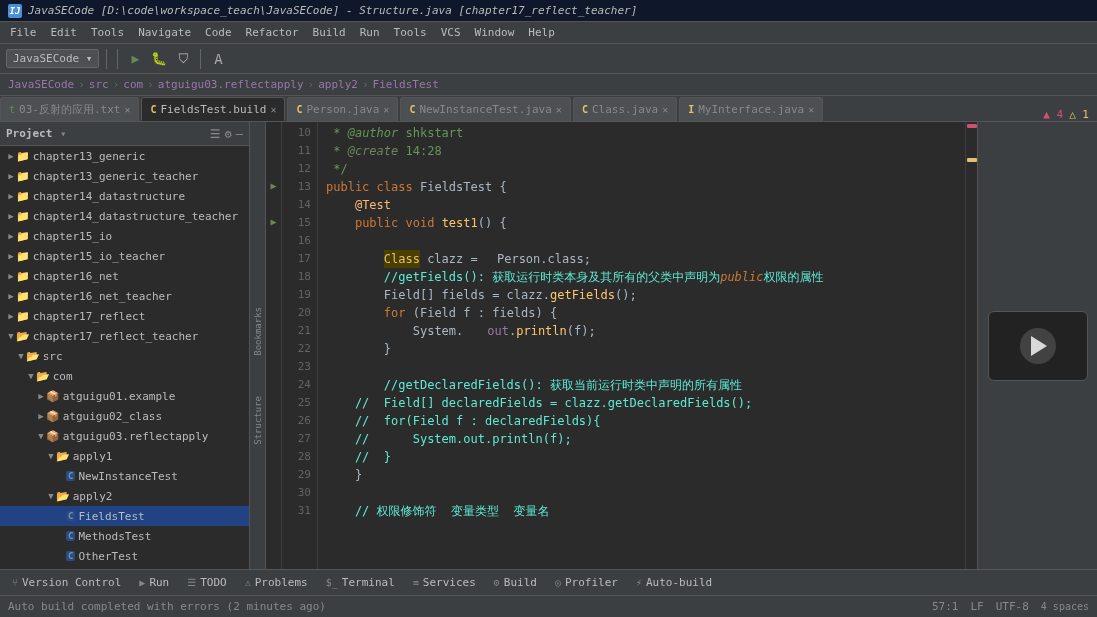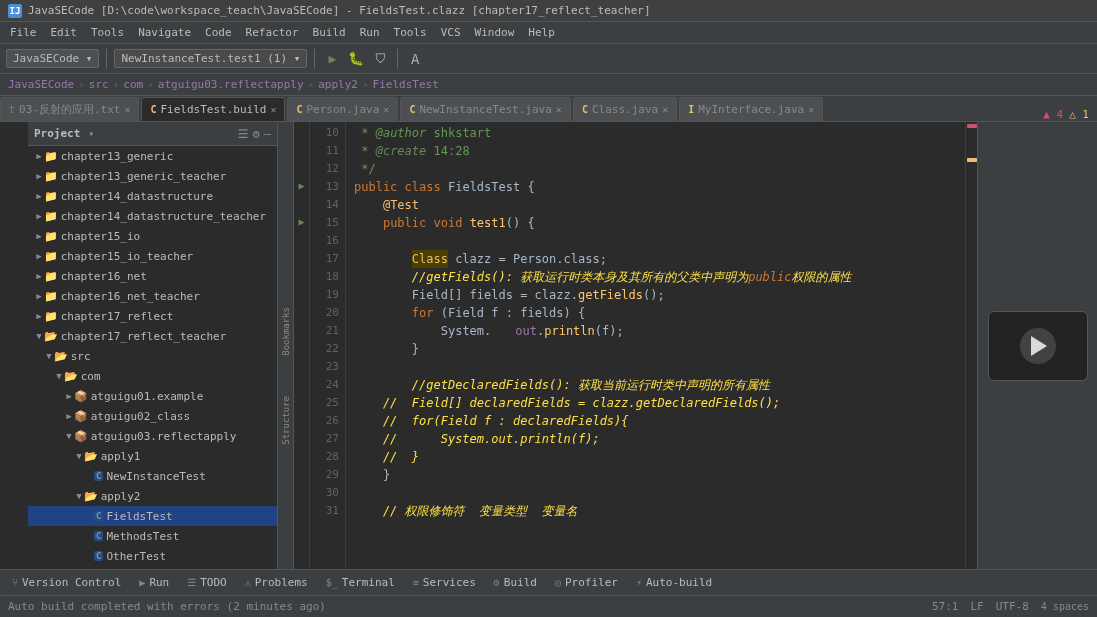--- a/index.html
+++ b/index.html
@@ -10,29 +10,30 @@
       color: #a9b7c6;
       width: 1097px;
       height: 617px;
       overflow: hidden;
       display: flex;
       flex-direction: column;
     }
 
     
     .title-bar {
-      background: #404040;
+      background: #0f172a;
       height: 22px;
       display: flex;
       align-items: center;
       padding: 0 8px;
       font-size: 11px;
       color: #bbbbbb;
       border-bottom: 1px solid #555;
       flex-shrink: 0;
+      font-style: italic;
     }
     .title-bar-left {
       display: flex;
       align-items: center;
       gap: 6px;
     }
     .title-icon {
       width: 14px;
       height: 14px;
       background: #4a90d9;
@@ -158,21 +159,20 @@
       cursor: pointer;
     }
     .tab-icon-java { color: #e8bf6a; font-size: 10px; font-weight: bold; }
     .tab-icon-txt { color: #6a8759; font-size: 10px; }
 
     
     .main-area {
       display: flex;
       flex: 1;
       overflow: hidden;
-      padding-left: 28px;
     }
 
     
     .project-panel {
       width: 250px;
       background: #2b2b2b;
       border-right: 1px solid #555;
       display: flex;
       flex-direction: column;
       flex-shrink: 0;
@@ -305,21 +305,21 @@
       line-height: 18px;
     }
     .code-line {
       height: 18px;
       display: flex;
       align-items: center;
       white-space: pre;
       font-size: 12px;
     }
     .kw { color: #cc7832; }
-    .comment { color: #fde047; font-style: italic; }
+    .comment { color: #5eead4; }
     .annotation { color: #fdba74; }
     .method { color: #ffc66d; }
     .class-name { color: #a9b7c6; }
     .highlight-yellow { background: #4a3f00; color: #e8bf6a; }
     .javadoc { color: #629755; }
     .javadoc-tag { color: #629755; font-style: italic; }
 
     
     .right-panel {
       width: 120px;
@@ -409,21 +409,21 @@
     ::-webkit-scrollbar { width: 8px; height: 8px; }
     ::-webkit-scrollbar-track { background: #2b2b2b; }
     ::-webkit-scrollbar-thumb { background: #555; border-radius: 4px; }
   </style>
 </head>
 <body>
 
 <div class="title-bar">
   <div class="title-bar-left">
     <span class="title-icon">IJ</span>
-    <span class="title-text">JavaSECode [D:\code\workspace_teach\JavaSECode] - FieldsTest.clazz [chapter17_reflect_teacher]</span>
+    <span class="title-text">JavaSECode [D:\code\workspace_teach\JavaSECode] - Structure.java [chapter17_reflect_teacher]</span>
   </div>
 </div>
 
 <div class="menu-bar">
   <span class="menu-item">File</span>
   <span class="menu-item">Edit</span>
   <span class="menu-item">Tools</span>
   <span class="menu-item">Navigate</span>
   <span class="menu-item">Code</span>
   <span class="menu-item">Refactor</span>
@@ -431,21 +431,20 @@
   <span class="menu-item">Run</span>
   <span class="menu-item">Tools</span>
   <span class="menu-item">VCS</span>
   <span class="menu-item">Window</span>
   <span class="menu-item">Help</span>
 </div>
 
 <div class="toolbar">
   <span class="toolbar-btn">JavaSECode ▾</span>
   <span class="toolbar-separator"></span>
-  <span class="toolbar-label">NewInstanceTest.test1 (1) ▾</span>
   <span class="toolbar-separator"></span>
   <span class="toolbar-icon" style="color:#6a8759;">▶</span>
   <span class="toolbar-icon" style="color:#6897bb;">🐛</span>
   <span class="toolbar-icon">⛉</span>
   <span class="toolbar-separator"></span>
   <span class="toolbar-icon" style="color:#aaa;font-size:14px;">A</span>
 </div>
 
 <div class="breadcrumb-bar">
   <span class="breadcrumb-item">JavaSECode</span>
@@ -728,21 +727,21 @@
           <span class="kw">public</span><span> </span><span class="kw">class</span><span> </span><span class="class-name">FieldsTest</span><span> {</span>
         </div>
         <div class="code-line">
           <span>    </span><span class="annotation">@Test</span>
         </div>
         <div class="code-line">
           <span>    </span><span class="kw">public</span><span> </span><span class="kw">void</span><span> </span><span class="method">test1</span><span>() {</span>
         </div>
         <div class="code-line"></div>
         <div class="code-line">
-          <span>        </span><span class="highlight-yellow">Class</span><span> clazz = </span><span style="color:#a9b7c6;">Person</span><span>.class;</span>
+          <span>        </span><span class="highlight-yellow">Class</span><span> clazz = </span><span style="color:#a9b7c6;margin-left:12px;">Person</span><span>.class;</span>
         </div>
         <div class="code-line">
           <span class="comment">        //getFields(): 获取运行时类本身及其所有的父类中声明为</span><span style="color:#cc7832;font-style:italic;">public</span><span class="comment">权限的属性</span>
         </div>
         <div class="code-line">
           <span>        </span><span style="color:#a9b7c6;">Field</span><span>[] fields = clazz.</span><span class="method">getFields</span><span>();</span>
         </div>
         <div class="code-line">
           <span>        </span><span class="kw">for</span><span> (</span><span style="color:#a9b7c6;">Field</span><span> f : fields) {</span>
         </div>

